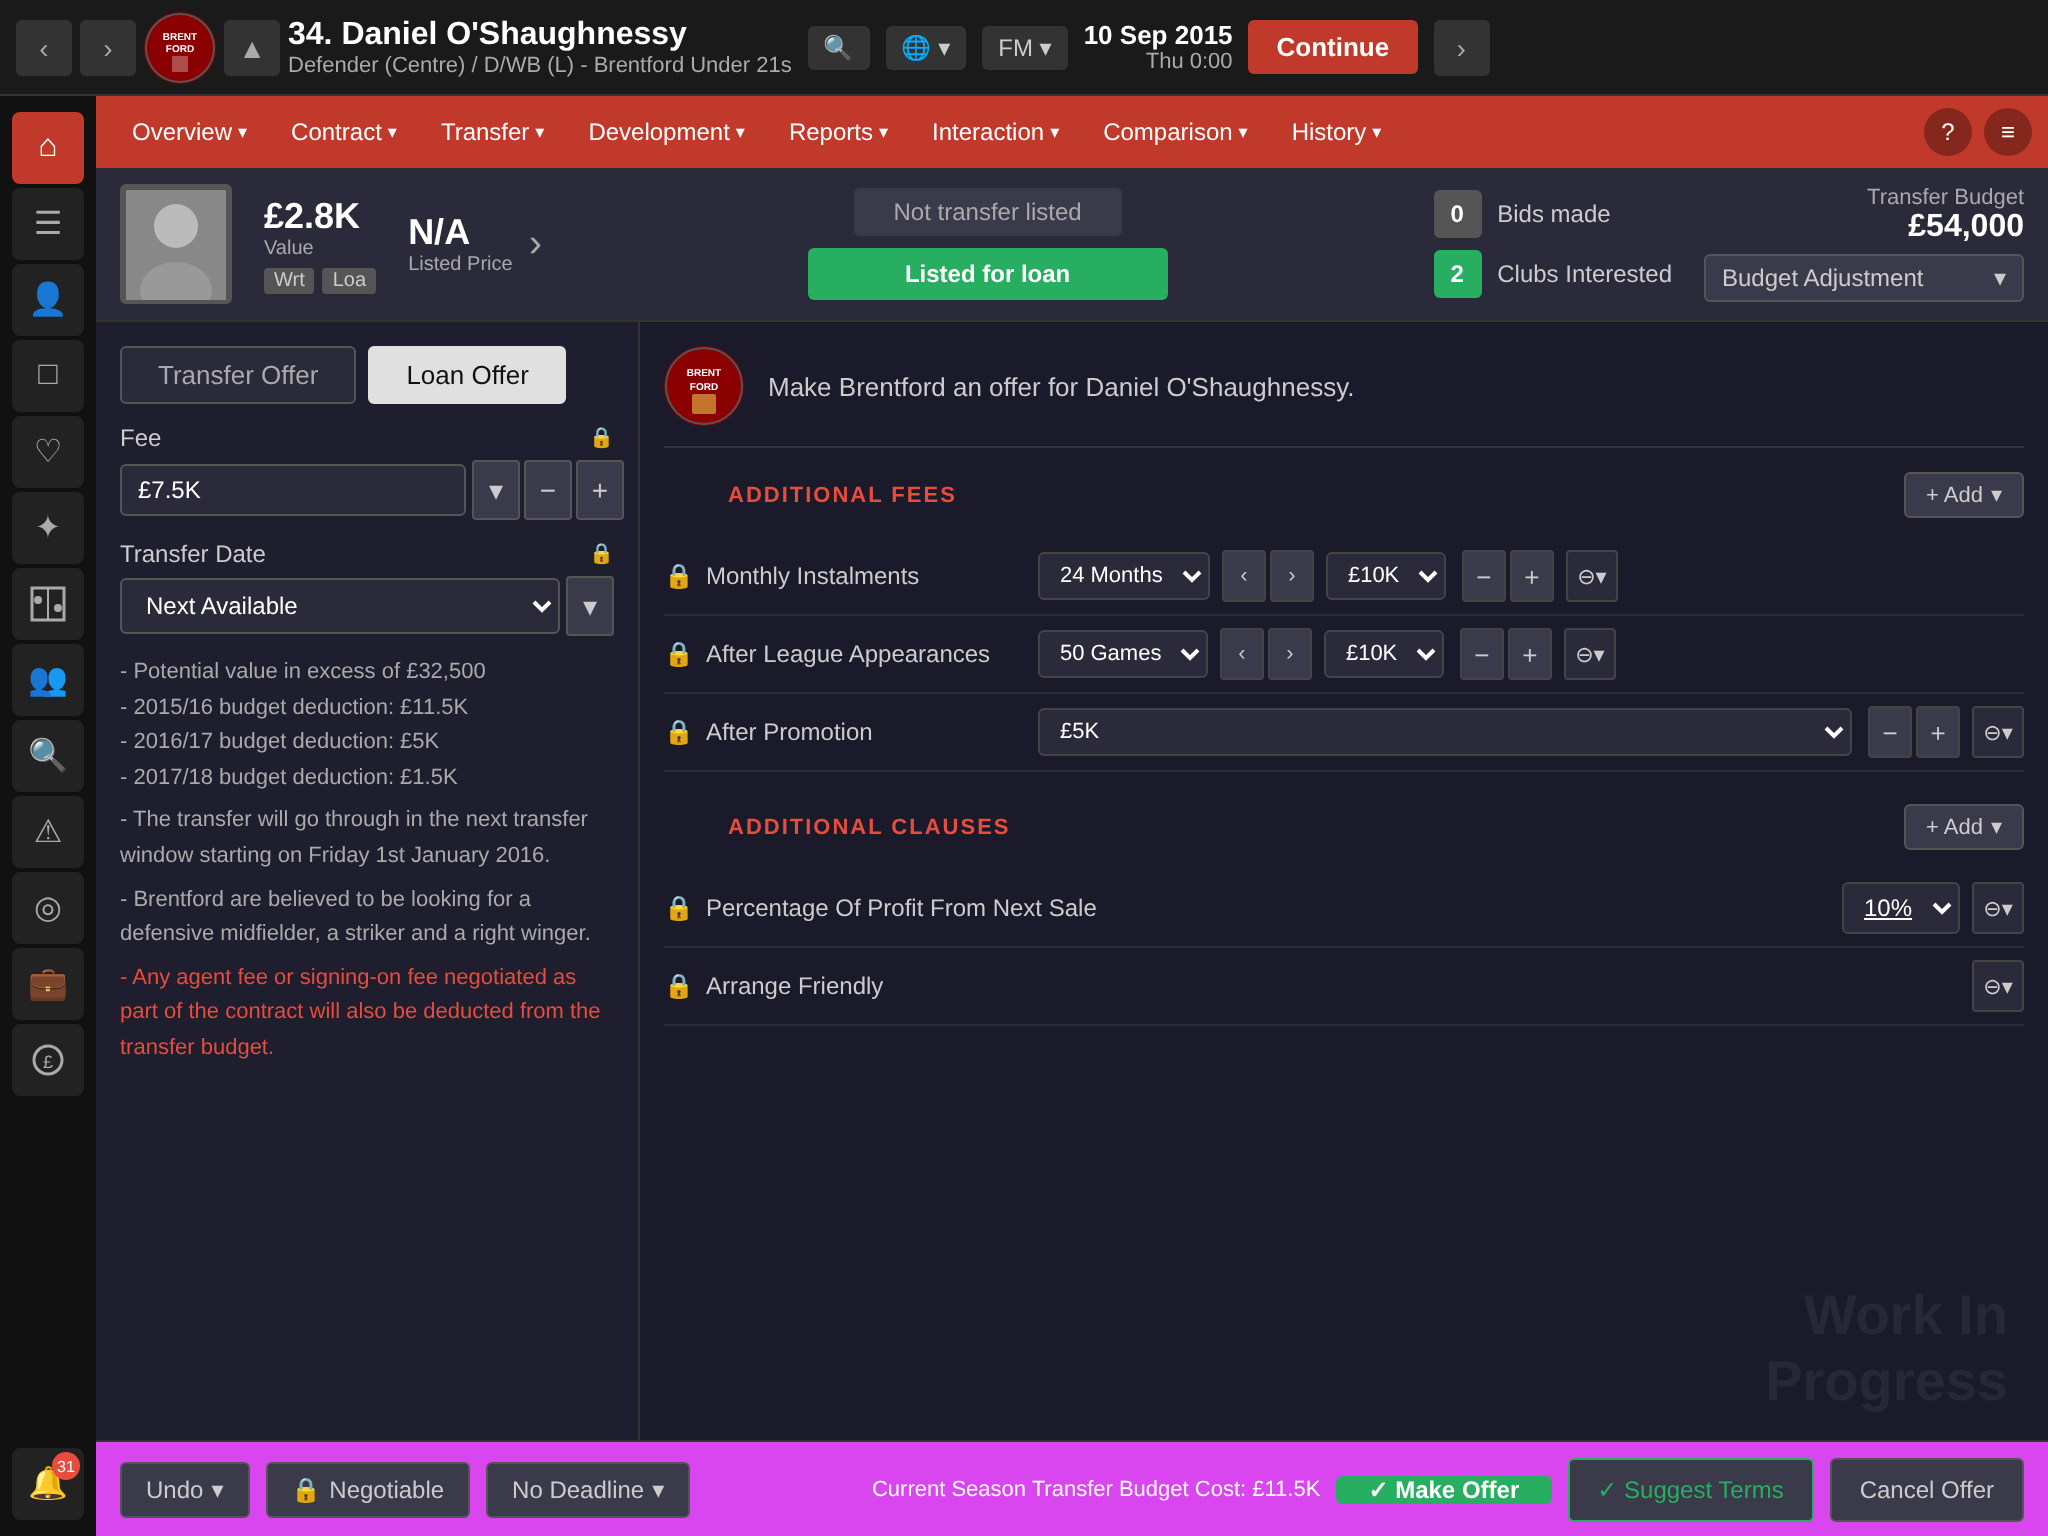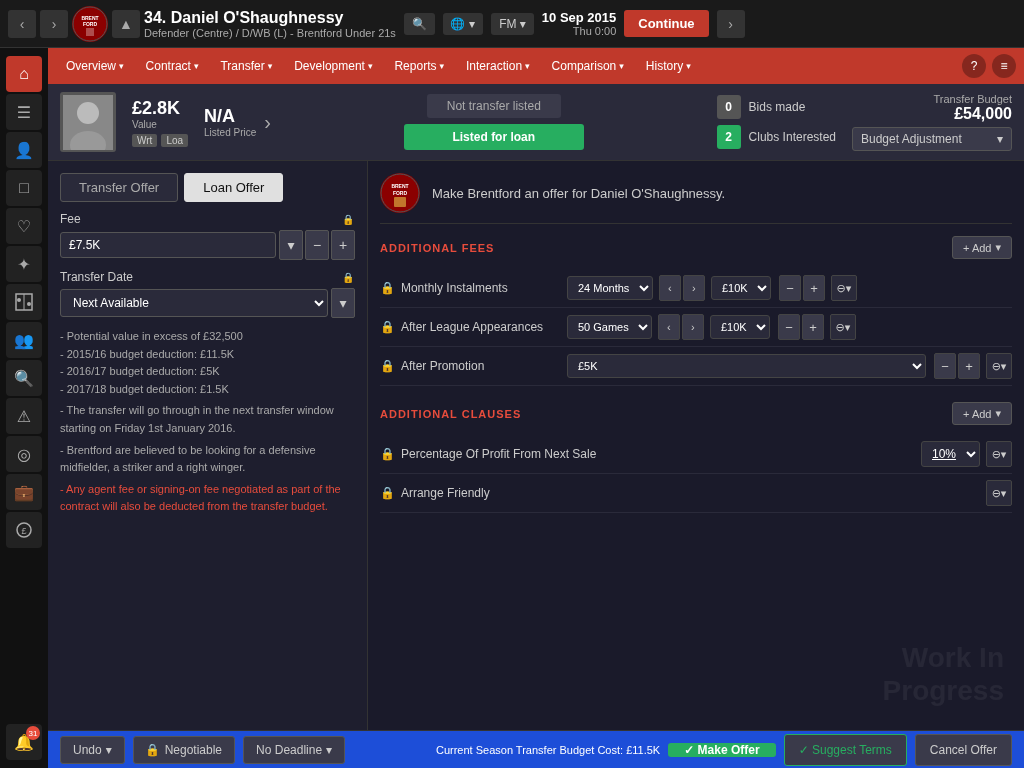--- a/index.html
+++ b/index.html
@@ -53,62 +53,62 @@
     .bid-count.green { background: #27ae60; }
     .budget-section { margin-left: auto; text-align: right; min-width: 140px; }
     .budget-label { color: #aaa; font-size: 11px; }
     .budget-val { color: white; font-size: 16px; font-weight: bold; }
     .budget-adj { background: #3a3a4a; border: 1px solid #555; color: #ccc; padding: 4px 8px; border-radius: 3px; width: 160px; margin-top: 4px; display: flex; align-items: center; justify-content: space-between; cursor: pointer; }
 
     
     .content-area { display: flex; flex: 1; overflow: hidden; }
 
     
-    .left-panel { width: 320px; background: #1e1e2e; border-right: 1px solid #333; padding: 12px; display: flex; flex-direction: column; gap: 10px; overflow-y: auto; flex-shrink: 0; }
+    .left-panel { width: 272px; background: #1e1e2e; border-right: 1px solid #333; padding: 12px; display: flex; flex-direction: column; gap: 10px; overflow-y: auto; flex-shrink: 0; }
     .offer-tabs { display: flex; gap: 6px; }
     .offer-tab { padding: 6px 18px; border-radius: 3px; cursor: pointer; font-size: 13px; border: 1px solid #555; color: #aaa; background: #2a2a3a; }
     .offer-tab.active { background: #e0e0e0; color: #111; border-color: #e0e0e0; }
     .field-group { display: flex; flex-direction: column; gap: 4px; }
     .field-label { display: flex; align-items: center; justify-content: space-between; color: #ccc; font-size: 12px; }
     .lock-icon { color: #aaa; font-size: 10px; }
     .field-row { display: flex; align-items: center; gap: 3px; }
     .field-input { background: #2a2a3a; border: 1px solid #555; color: white; padding: 5px 8px; border-radius: 3px; flex: 1; font-size: 12px; }
     .field-select { background: #2a2a3a; border: 1px solid #555; color: white; padding: 5px 8px; border-radius: 3px; flex: 1; font-size: 12px; cursor: pointer; }
     .inc-dec { display: flex; gap: 2px; }
     .btn-small { background: #3a3a4a; border: 1px solid #555; color: #ccc; width: 24px; height: 30px; display: flex; align-items: center; justify-content: center; cursor: pointer; border-radius: 2px; font-size: 14px; }
     .notes-section { color: #aaa; font-size: 11px; line-height: 1.6; }
 
     
     .right-panel { flex: 1; background: #1a1a2a; padding: 12px; overflow-y: auto; }
     .offer-header { display: flex; align-items: center; gap: 12px; padding-bottom: 10px; border-bottom: 1px solid #333; margin-bottom: 12px; }
     .brentford-badge { width: 40px; height: 40px; background: #8b0000; border-radius: 50%; display: flex; align-items: center; justify-content: center; color: white; font-size: 9px; font-weight: bold; text-align: center; flex-shrink: 0; }
     .offer-text { color: #ccc; font-size: 13px; }
 
     .section-header { display: flex; align-items: center; justify-content: space-between; margin-bottom: 10px; }
-    .section-title { color: #e74c3c; font-size: 11px; font-weight: bold; letter-spacing: 1px; text-transform: uppercase; }
+    .section-title { color: #e74c3c; font-size: 11px; font-weight: bold; letter-spacing: 1px; text-transform: uppercase; margin-left: 32px; }
     .add-btn { background: #3a3a4a; border: 1px solid #555; color: #ccc; padding: 4px 10px; border-radius: 3px; cursor: pointer; font-size: 11px; display: flex; align-items: center; gap: 4px; }
 
     .fee-row { display: flex; align-items: center; gap: 6px; padding: 6px 0; border-bottom: 1px solid #2a2a3a; }
     .fee-lock { color: #3498db; font-size: 12px; }
     .fee-name { color: #ccc; font-size: 12px; flex: 0 0 160px; }
     .fee-select { background: #2a2a3a; border: 1px solid #444; color: white; padding: 4px 6px; border-radius: 3px; font-size: 11px; cursor: pointer; }
     .fee-nav { display: flex; gap: 2px; }
     .fee-nav-btn { background: #3a3a4a; border: 1px solid #444; color: #ccc; width: 22px; height: 26px; display: flex; align-items: center; justify-content: center; cursor: pointer; border-radius: 2px; font-size: 11px; }
     .fee-amount-select { background: #2a2a3a; border: 1px solid #444; color: white; padding: 4px 6px; border-radius: 3px; font-size: 11px; cursor: pointer; }
     .fee-controls { display: flex; gap: 2px; margin-left: 2px; }
     .fee-ctrl-btn { background: #3a3a4a; border: 1px solid #444; color: #ccc; width: 22px; height: 26px; display: flex; align-items: center; justify-content: center; cursor: pointer; border-radius: 2px; font-size: 13px; }
     .fee-remove { background: #2a2a3a; border: 1px solid #444; color: #ccc; width: 26px; height: 26px; display: flex; align-items: center; justify-content: center; cursor: pointer; border-radius: 2px; font-size: 11px; }
 
     .clauses-section { margin-top: 16px; }
     .clause-row { display: flex; align-items: center; gap: 6px; padding: 6px 0; border-bottom: 1px solid #2a2a3a; }
     .clause-name { color: #ccc; font-size: 12px; flex: 1; }
     .clause-val-select { background: #2a2a3a; border: 1px solid #444; color: white; padding: 4px 6px; border-radius: 3px; font-size: 12px; cursor: pointer; text-decoration: underline; }
 
     
-    .bottom-bar { position: absolute; bottom: 0; left: 48px; right: 0; height: 38px; background: #1d4ed8; border-top: 1px solid #333; display: flex; align-items: center; padding: 0 12px; gap: 8px; }
+    .bottom-bar { position: absolute; bottom: 0; left: 48px; right: 0; height: 48px; background: #d946ef; border-top: 1px solid #333; display: flex; align-items: center; padding: 0 12px; gap: 8px; }
     .undo-btn { background: #3a3a4a; border: 1px solid #555; color: #ccc; padding: 6px 12px; border-radius: 3px; cursor: pointer; display: flex; align-items: center; gap: 4px; font-size: 12px; }
     .lock-btn { background: #3a3a4a; border: 1px solid #555; color: #ccc; padding: 6px 12px; border-radius: 3px; cursor: pointer; display: flex; align-items: center; gap: 4px; font-size: 12px; }
     .deadline-btn { background: #3a3a4a; border: 1px solid #555; color: #ccc; padding: 6px 12px; border-radius: 3px; cursor: pointer; display: flex; align-items: center; gap: 4px; font-size: 12px; }
     .budget-cost { margin-left: auto; color: #aaa; font-size: 11px; }
     .budget-cost span { color: white; }
     .make-offer-btn { background: #27ae60; border: none; color: white; padding: 0 16px; border-radius: 3px; cursor: pointer; font-size: 12px; font-weight: bold; }
     .suggest-btn { background: #3a3a4a; border: 1px solid #27ae60; color: #27ae60; padding: 8px 14px; border-radius: 3px; cursor: pointer; font-size: 12px; }
     .cancel-btn { background: #3a3a4a; border: 1px solid #555; color: #ccc; padding: 8px 14px; border-radius: 3px; cursor: pointer; font-size: 12px; }
 
     .watermark { position: absolute; bottom: 60px; right: 20px; color: rgba(255,255,255,0.06); font-size: 28px; font-weight: bold; text-align: right; line-height: 1.2; pointer-events: none; }

